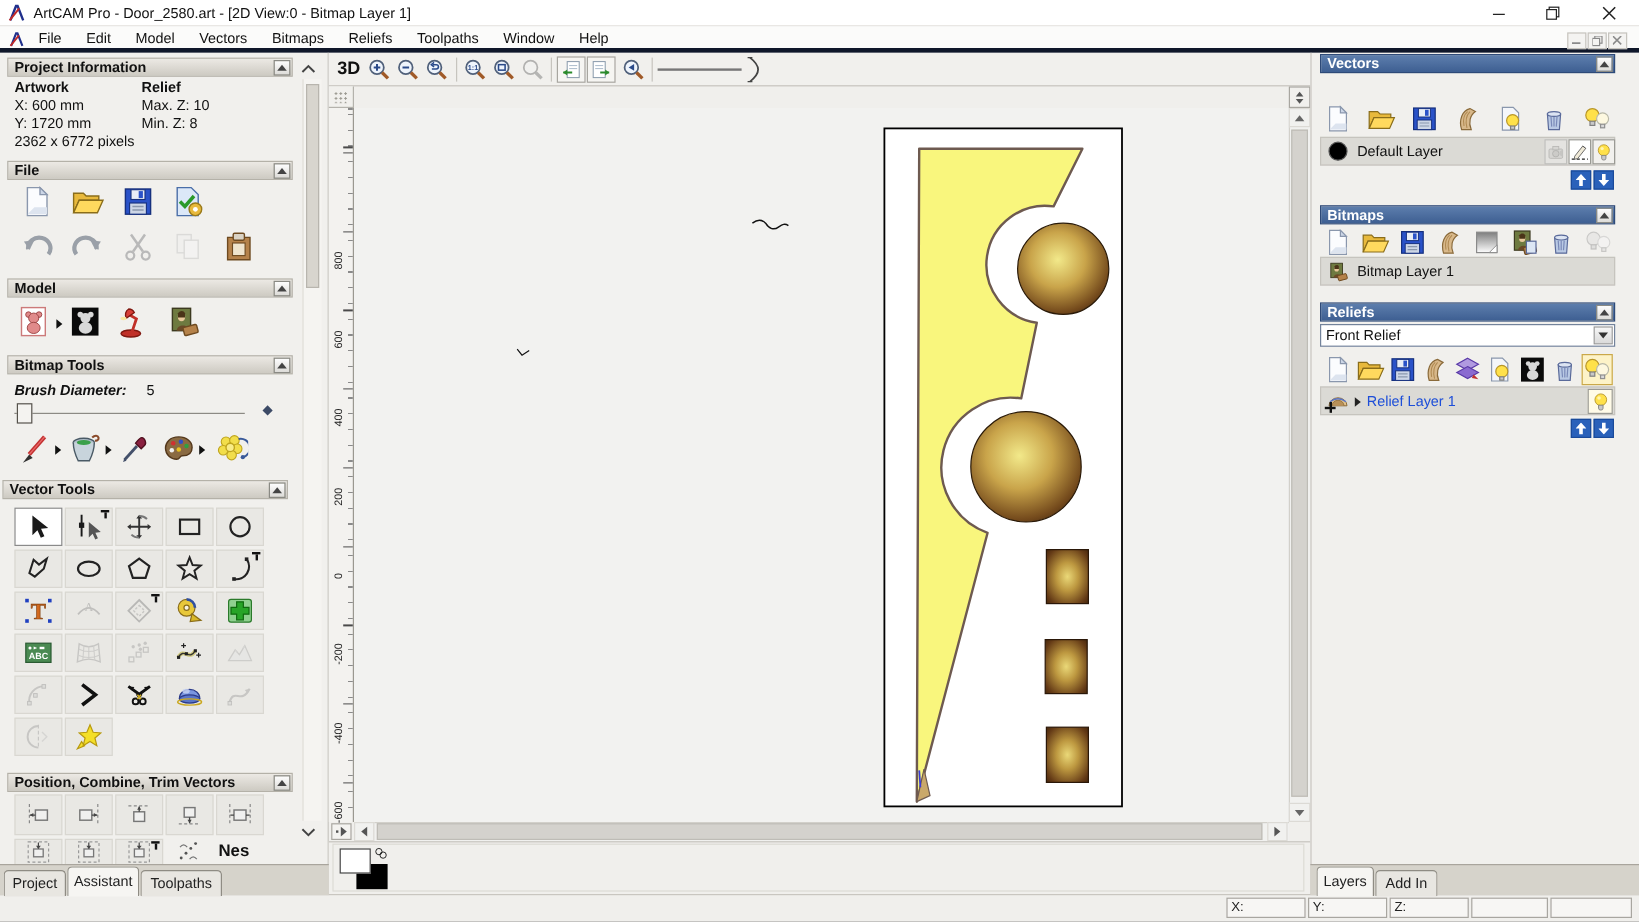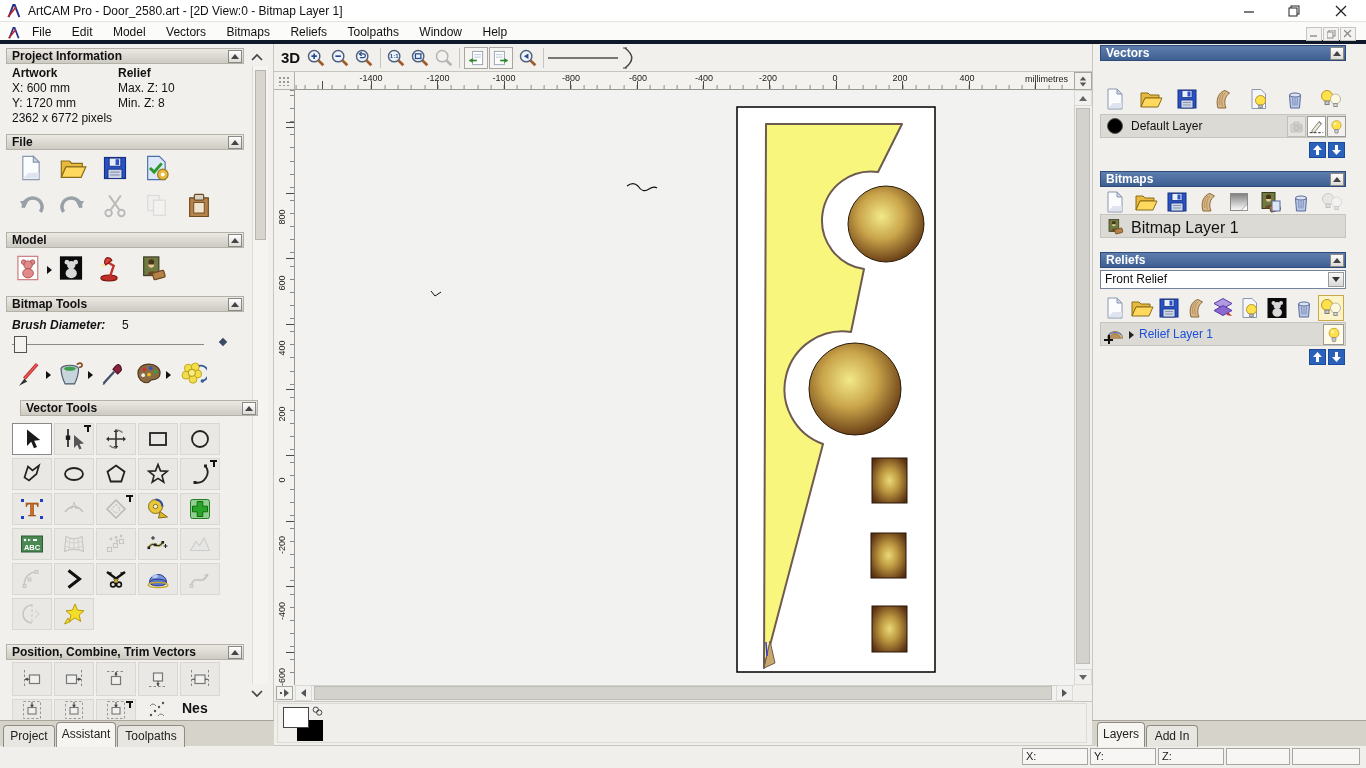--- a/index.html
+++ b/index.html
@@ -673,21 +673,21 @@
         <use href="#i-palette"></use>
       </svg>
     </div>
   <div class="fly" style="left:166px;top:371px"></div>
   <div class="ibtn" style="left:178px;top:358px">
       <svg class="ic ic28">
         <use href="#i-flower"></use>
       </svg>
     </div>
 
-  <div class="hdr" style="left:20px;top:400px;width:238px"><span>Vector Tools</span>
+  <div class="hdr" style="left:2px;top:400px;width:238px"><span>Vector Tools</span>
     <div class="cbtn">
         <div class="tri-up"></div>
       </div></div>
 
   <div class="vcell pressed" style="left:12px;top:423px">
       <svg class="ic">
         <use href="#i-cursor"></use>
       </svg>
     </div>
   <div class="vcell" style="left:54px;top:423px">
@@ -939,35 +939,20 @@
     </div>
   <div class="tsep" style="left:543px;top:48px"></div>
   <div class="ab" style="left:548px;top:57px;width:70px;height:2px;background:#777"></div>
   <svg class="ab" style="left:622px;top:46px" width="16" height="24">
       <path d="M3 2 c9 7 9 13 0 20" fill="none" stroke="#444" stroke-width="1.5"></path>
       <path d="M1 2 h4 M1 22 h4" stroke="#444"></path>
     </svg>
 
   <div class="ab" style="left:274px;top:72px;width:21px;height:18px;background:#f1f0ed;border-right:1px solid #b4b2ac;border-bottom:1px solid #b4b2ac">
     <div class="ab" style="left:4px;top:4px;width:12px;height:10px;background:radial-gradient(#9a9890 1px,transparent 1px);background-size:4px 4px"></div>
-  </div>
-  <div class="ab" id="hruler">
-    <div class="mn"></div>
-      <div class="mj"></div>
-    <span class="hrl" style="left:76px">-1400</span>
-    <span class="hrl" style="left:143px">-1200</span>
-    <span class="hrl" style="left:209px">-1000</span>
-    <span class="hrl" style="left:276px">-800</span>
-    <span class="hrl" style="left:343px">-600</span>
-    <span class="hrl" style="left:409px">-400</span>
-    <span class="hrl" style="left:473px">-200</span>
-    <span class="hrl" style="left:540px">0</span>
-    <span class="hrl" style="left:605px">200</span>
-    <span class="hrl" style="left:672px">400</span>
-    <span class="ab" style="right:6px;top:2px;font-size:9px;color:#222">millimetres</span>
   </div>
   <div class="ab" style="left:1074px;top:72px;width:18px;height:18px;background:#f1f0ed;border:1px solid #a8a6a0;display:flex;flex-direction:column;align-items:center;justify-content:center;gap:1px">
       <div class="tri-up" style="border-bottom-color:#555;transform:scale(.8)"></div>
       <div class="tri-dn" style="border-top-color:#555;transform:scale(.8)"></div>
     </div>
   <div class="ab" id="vruler">
     <div class="mn"></div>
       <div class="mj"></div>
     <span class="vrl" style="top:121px">800</span>
     <span class="vrl" style="top:187px">600</span>
@@ -1151,21 +1136,21 @@
     </div>
   <div class="ibtn dim" style="left:1319px;top:189px;width:26px;height:26px">
       <svg class="ic">
         <use href="#i-bulbs"></use>
       </svg>
     </div>
   <div class="lrow" style="left:1100px;top:214px;width:246px;height:24px">
     <svg class="ab" style="left:5px;top:2px;width:18px;height:19px" viewBox="0 0 24 24">
         <use href="#i-mona"></use>
       </svg>
-    <span class="ab" style="left:30px;top:4px;font-size:16px;color:#111">Bitmap Layer 1</span>
+    <span class="ab" style="left:30px;top:4px;font-size:12px;color:#111">Bitmap Layer 1</span>
   </div>
 
   <div class="bhdr" style="left:1100px;top:252px;width:246px"><span>Reliefs</span>
     <div class="cbtn">
         <div class="tri-up"></div>
       </div></div>
   <div class="ddown" style="left:1100px;top:270px;width:246px"><span>Front Relief</span>
     <div class="ddbtn">
         <div class="tri-dn" style="border-top-color:#333"></div>
       </div></div>

